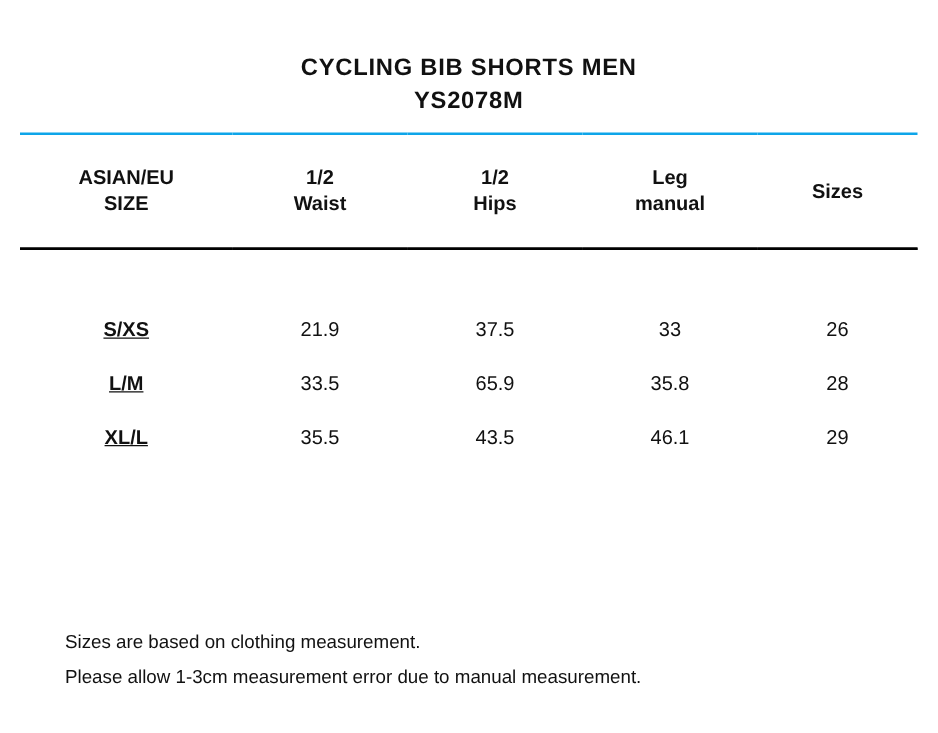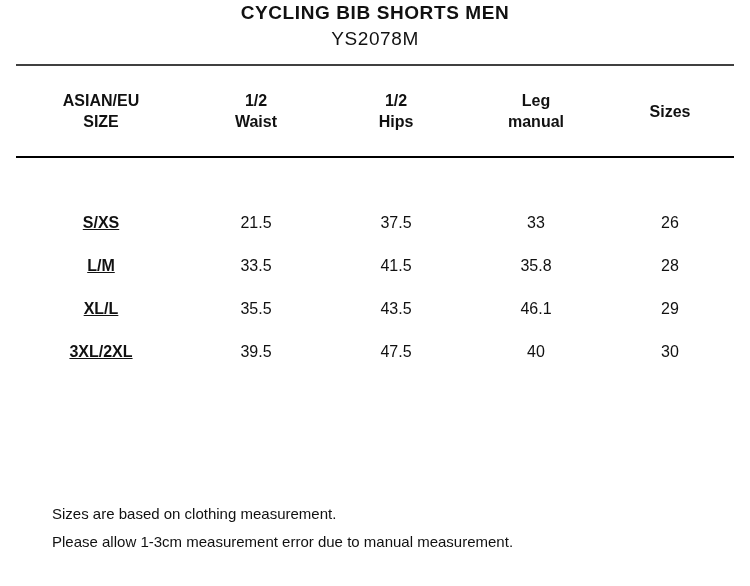--- a/index.html
+++ b/index.html
@@ -16,42 +16,43 @@
   }
   .page {
     position: relative;
     width: 750px;
     height: 586px;
     box-sizing: border-box;
     padding: 0 16px;
   }
   .title-block {
     text-align: center;
+    padding-top: 42px;
   }
   .title {
     font-size: 19px;
     font-weight: bold;
     letter-spacing: 0.6px;
     line-height: 26px;
   }
   .subtitle {
     font-size: 19px;
-    font-weight: normal;
+    font-weight: bold;
     letter-spacing: 0.6px;
     line-height: 26px;
   }
   table.size-table {
     width: 718px;
     margin: 0 auto;
     border-collapse: collapse;
     table-layout: fixed;
     margin-top: 12px;
   }
   table.size-table thead tr.header-row {
-    border-top: 2px solid #404040;
+    border-top: 2px solid #0ea5e9;
     border-bottom: 2px solid #000;
   }
   table.size-table thead th {
     font-size: 16px;
     font-weight: bold;
     text-align: center;
     padding: 14px 2px 14px 2px;
     height: 62px;
     vertical-align: middle;
     line-height: 21px;
@@ -133,45 +134,38 @@
     <tbody>
       <tr class="spacer-row">
         <td></td>
           <td></td>
           <td></td>
           <td></td>
           <td></td>
       </tr>
       <tr>
         <td class="size-cell">S/XS</td>
-        <td>21.5</td>
+        <td>21.9</td>
         <td>37.5</td>
         <td>33</td>
         <td>26</td>
       </tr>
       <tr>
         <td class="size-cell">L/M</td>
         <td>33.5</td>
-        <td>41.5</td>
+        <td>65.9</td>
         <td>35.8</td>
         <td>28</td>
       </tr>
       <tr>
         <td class="size-cell">XL/L</td>
         <td>35.5</td>
         <td>43.5</td>
         <td>46.1</td>
         <td>29</td>
-      </tr>
-      <tr>
-        <td class="size-cell">3XL/2XL</td>
-        <td>39.5</td>
-        <td>47.5</td>
-        <td>40</td>
-        <td>30</td>
       </tr>
     </tbody>
   </table>
 
   <div class="notes">
     <div>Sizes are based on clothing measurement.</div>
     <div>Please allow 1-3cm measurement error due to manual measurement.</div>
   </div>
 
 </div>

